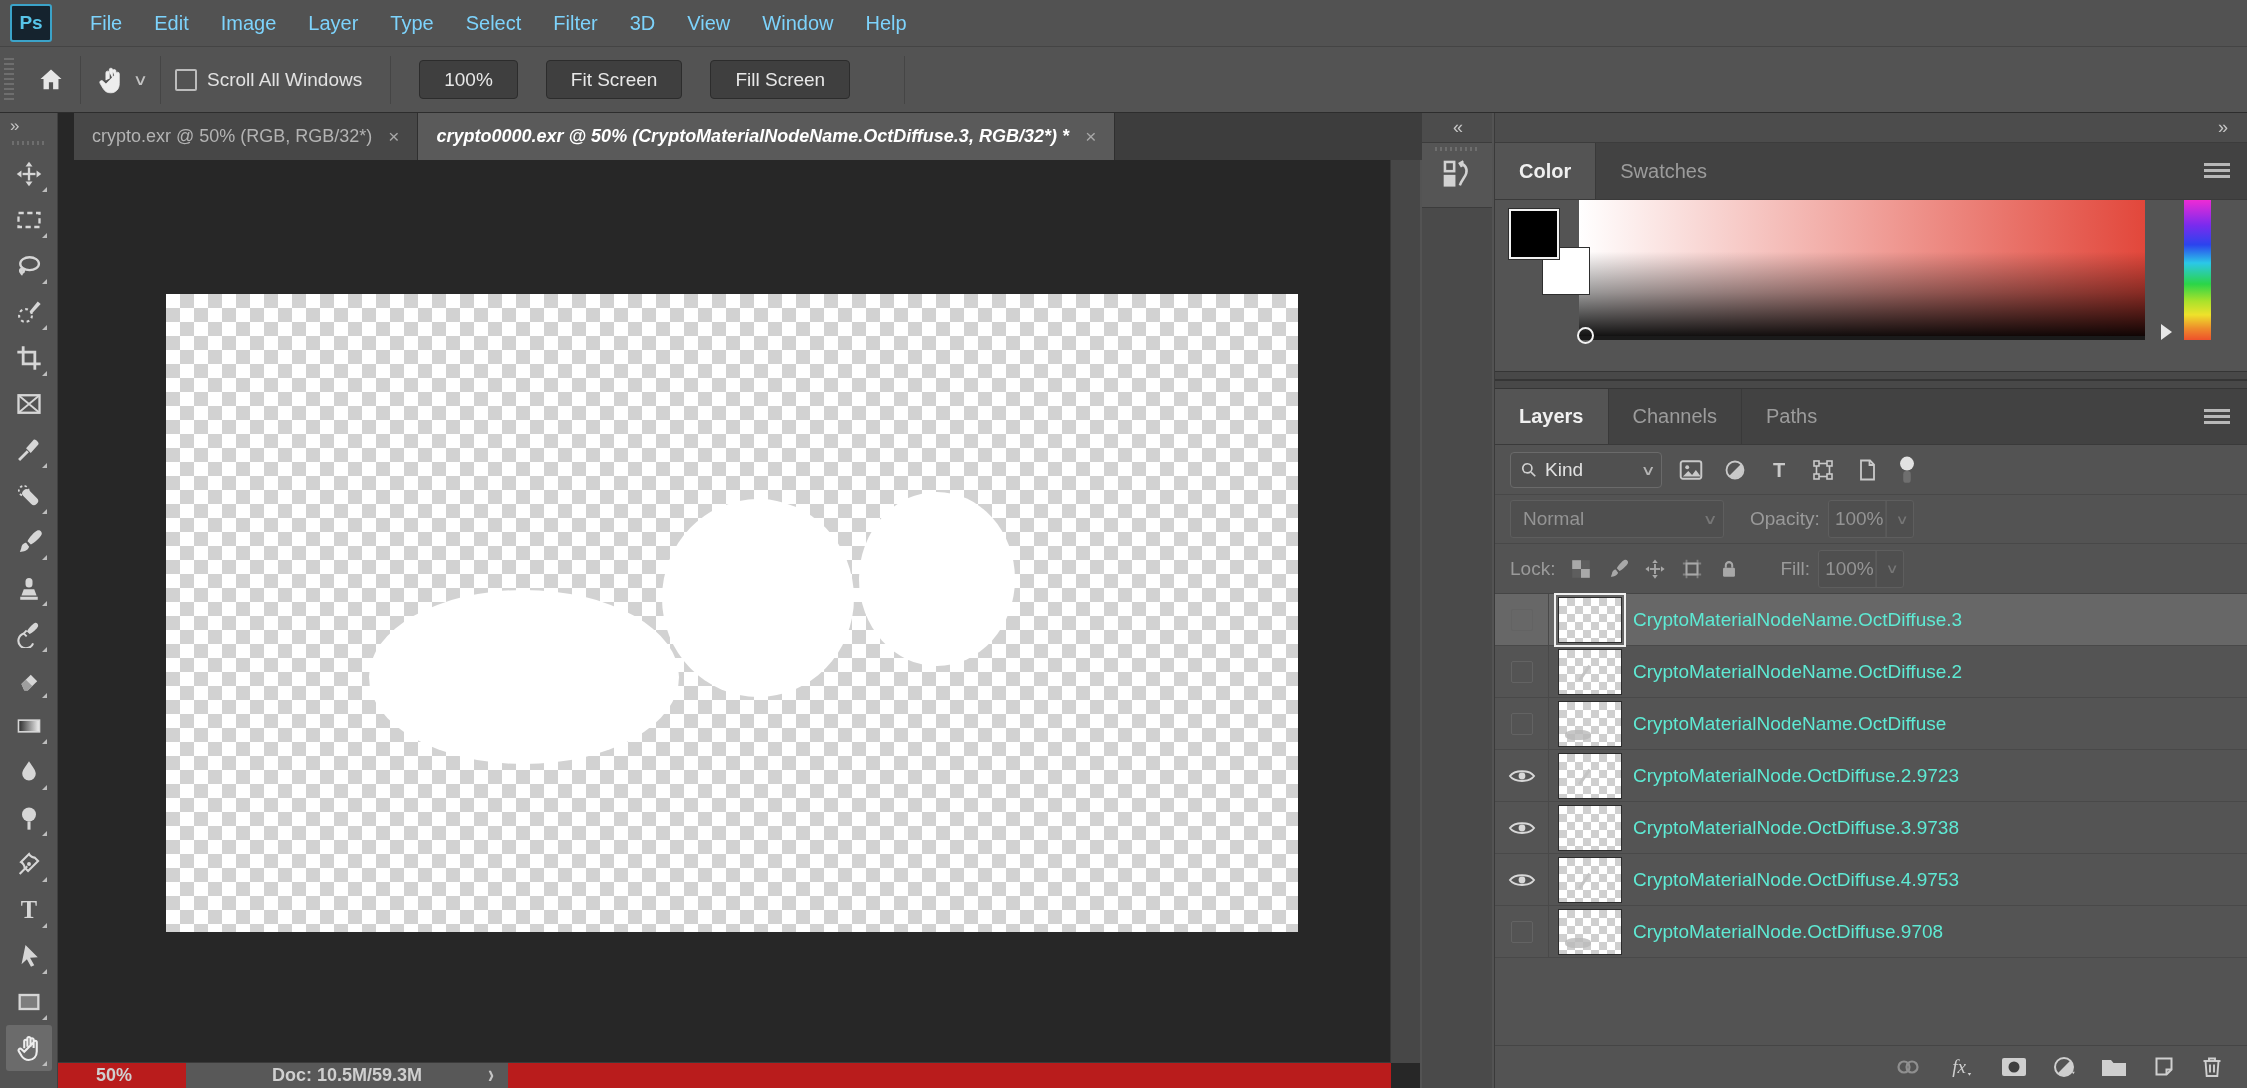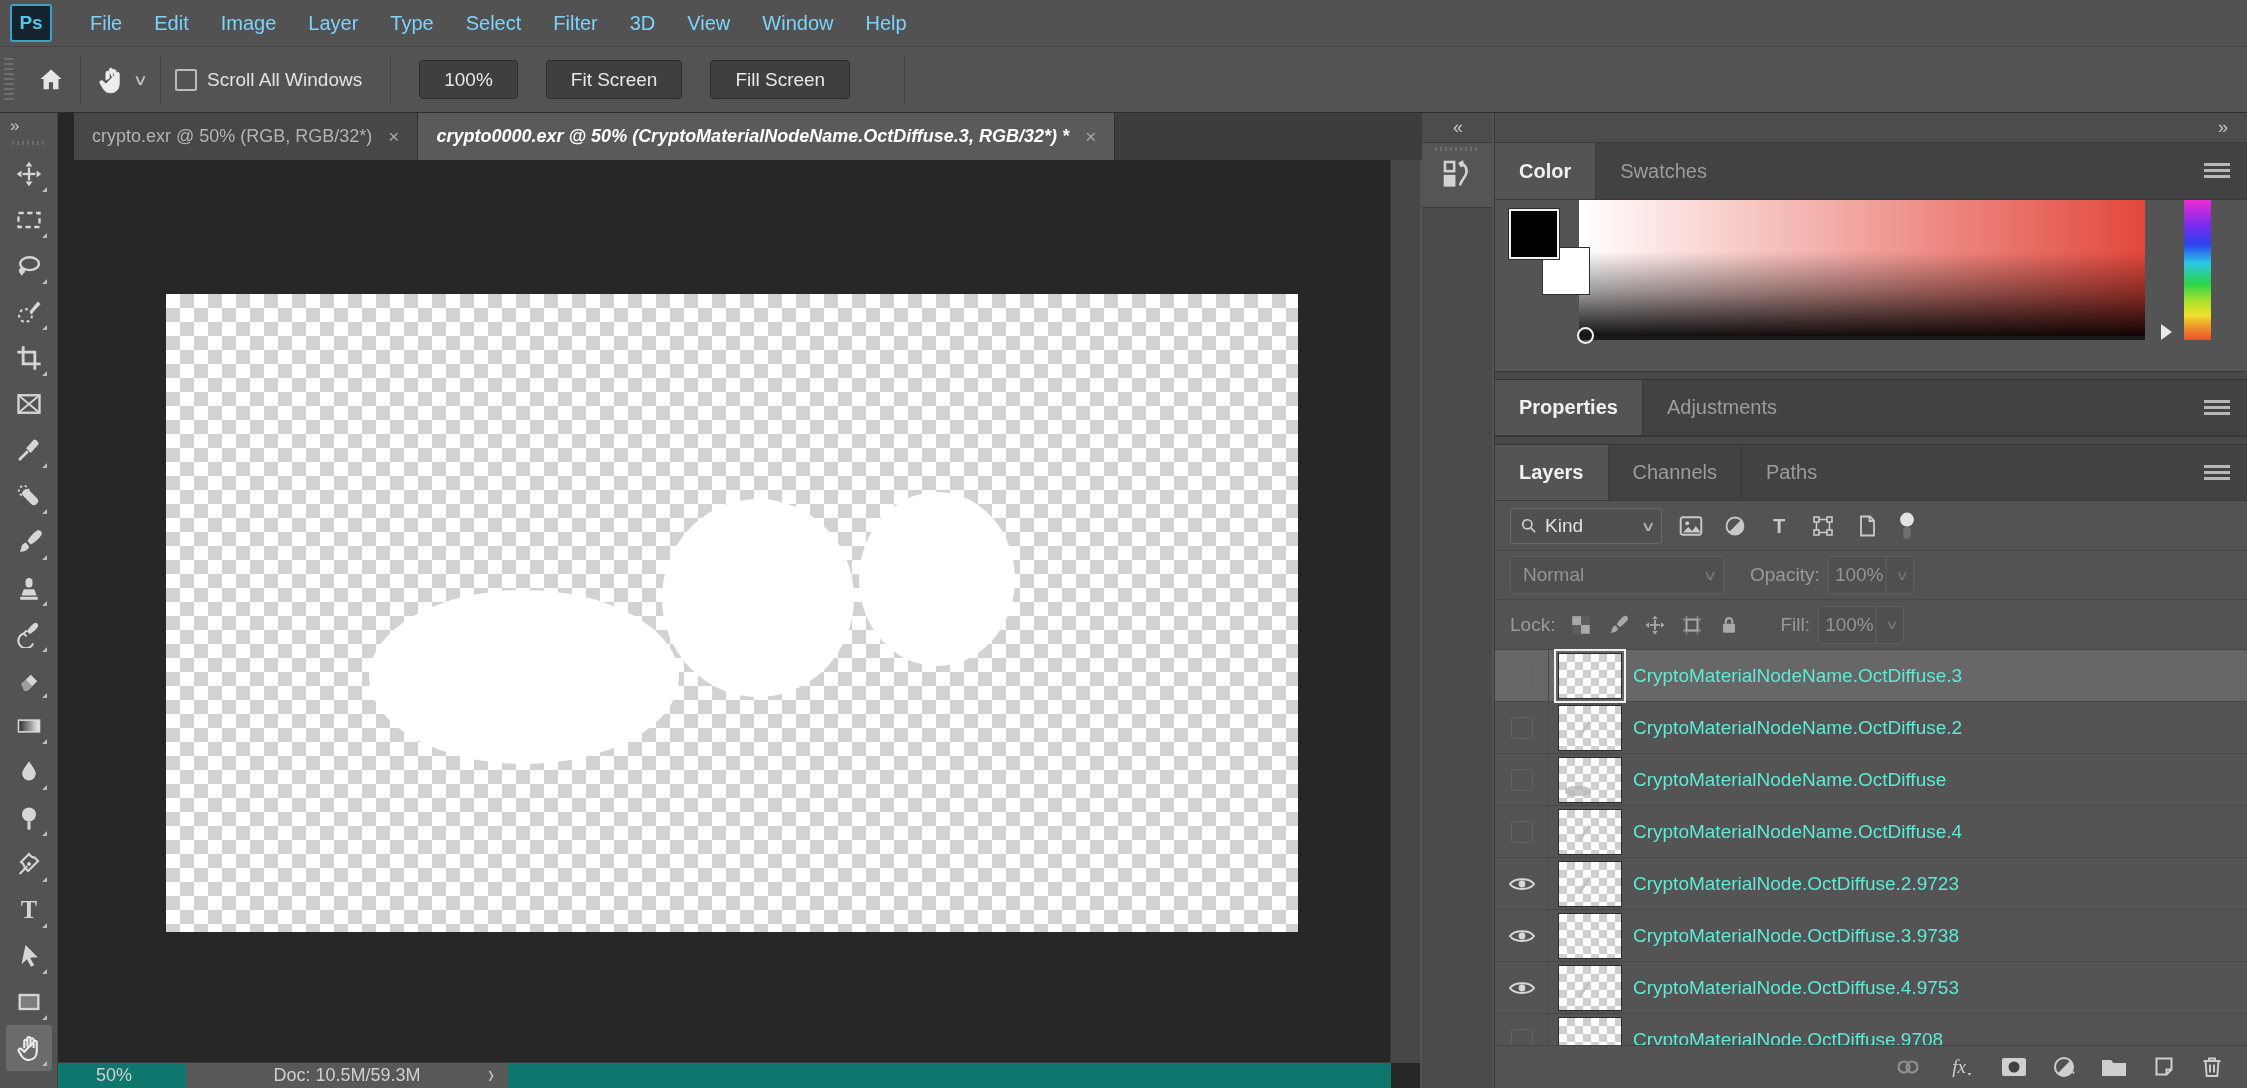--- a/index.html
+++ b/index.html
@@ -53,22 +53,22 @@
            border-right:1px solid #2f2f2f;white-space:nowrap;}
   .doc-tab.active{background:#5a5a5a;color:#ffffff;font-weight:bold;font-style:italic;}
   .tab-close{margin-left:16px;color:#a8a8a8;font-size:19px;font-weight:normal;}
   .canvas-area{position:absolute;left:0;top:47px;width:1333px;height:903px;background:#272727;}
   .canvas{position:absolute;left:108px;top:134px;width:1132px;height:638px;background-color:#ffffff;
           background-image:linear-gradient(45deg,#d2d2d2 25%,transparent 25%,transparent 75%,#d2d2d2 75%),
                            linear-gradient(45deg,#d2d2d2 25%,transparent 25%,transparent 75%,#d2d2d2 75%);
           background-size:28px 28px;background-position:0 0,14px 14px;}
   .blob{position:absolute;background:#fff;border-radius:50%;}
   .v-scroll{position:absolute;right:0;top:47px;width:29px;height:903px;background:#474747;border-left:1px solid #383838;}
-  .status-bar{position:absolute;left:0;bottom:0;width:1333px;height:25px;background:#0f766e;
-              display:flex;align-items:center;font-size:18px;color:#cfcfcf;border-top:1px solid #3a3a3a;}
+  .status-bar{position:absolute;left:0;bottom:0;width:1333px;height:25px;background:#b91c1c;
+              display:flex;align-items:center;font-size:18px;color:#cfcfcf;border-top:1px solid #3a3a3a;font-weight:bold;}
   .status-zoom{margin-left:38px;width:90px;}
   .doc-info-box{background:#585858;height:100%;width:322px;display:flex;align-items:center;justify-content:center;position:relative;}
   .doc-info-chev{position:absolute;right:14px;color:#c4c4c4;font-size:18px;transform:scaleY(1.4);}
 
   
   .collapsed-dock{position:absolute;left:1422px;top:0;width:70px;height:975px;background:#4a4a4a;}
   .cd-header{height:29px;background:#4c4c4c;display:flex;align-items:center;justify-content:center;
              color:#c6c6c6;font-size:18px;border-bottom:1px solid #3c3c3c;letter-spacing:-2px;}
   .cd-iconbox{height:64px;background:#555555;border-bottom:1px solid #3c3c3c;display:flex;flex-direction:column;align-items:center;}
   .cd-grip{margin-top:4px;width:44px;height:4px;background:repeating-linear-gradient(90deg,#6e6e6e 0 2px,transparent 2px 5px);}
@@ -381,25 +381,20 @@
         <div class="bg-swatch"></div>
         <div class="fg-swatch"></div>
         <div class="sat-grad">
           <div class="picker-ring"></div>
         </div>
         <div class="hue-pointer"></div>
         <div class="hue-strip"></div>
       </div>
       <div class="divider-band"></div>
 
-      <div class="ptabs">
-        <div class="ptab active">Properties</div>
-        <div class="ptab" style="border-right:none;">Adjustments</div>
-        <div class="hamburger"></div>
-      </div>
       <div class="divider-band"></div>
 
       <div class="ptabs">
         <div class="ptab active">Layers</div>
         <div class="ptab">Channels</div>
         <div class="ptab" style="border-right:none;">Paths</div>
         <div class="hamburger"></div>
       </div>
 
       <div class="filter-row">
@@ -531,30 +526,20 @@
         </div>
         <div class="layer-row">
           <div class="vis-cell">
 
             <div class="visbox" style="visibility: visible;"></div>
           </div>
           <div class="thumb">
               <div class="smudge"></div>
             </div>
           <div class="lname">CryptoMaterialNodeName.OctDiffuse</div>
-        </div>
-        <div class="layer-row">
-          <div class="vis-cell">
-
-            <div class="visbox" style="visibility: visible;"></div>
-          </div>
-          <div class="thumb">
-              <div class="slash"></div>
-            </div>
-          <div class="lname">CryptoMaterialNodeName.OctDiffuse.4</div>
         </div>
         <div class="layer-row">
           <div class="vis-cell">
             <svg class="eye" width="28" height="18" viewBox="0 0 28 18" style="visibility: visible;">
                 <path d="M2 9c4.5-6.5 19.5-6.5 24 0-4.5 6.5-19.5 6.5-24 0z" fill="none" stroke="#d8d8d8" stroke-width="2"></path>
                 <circle cx="14" cy="9" r="3.4" fill="#d8d8d8"></circle>
               </svg>
             <div class="visbox" style="visibility: hidden;"></div>
           </div>
           <div class="thumb">

